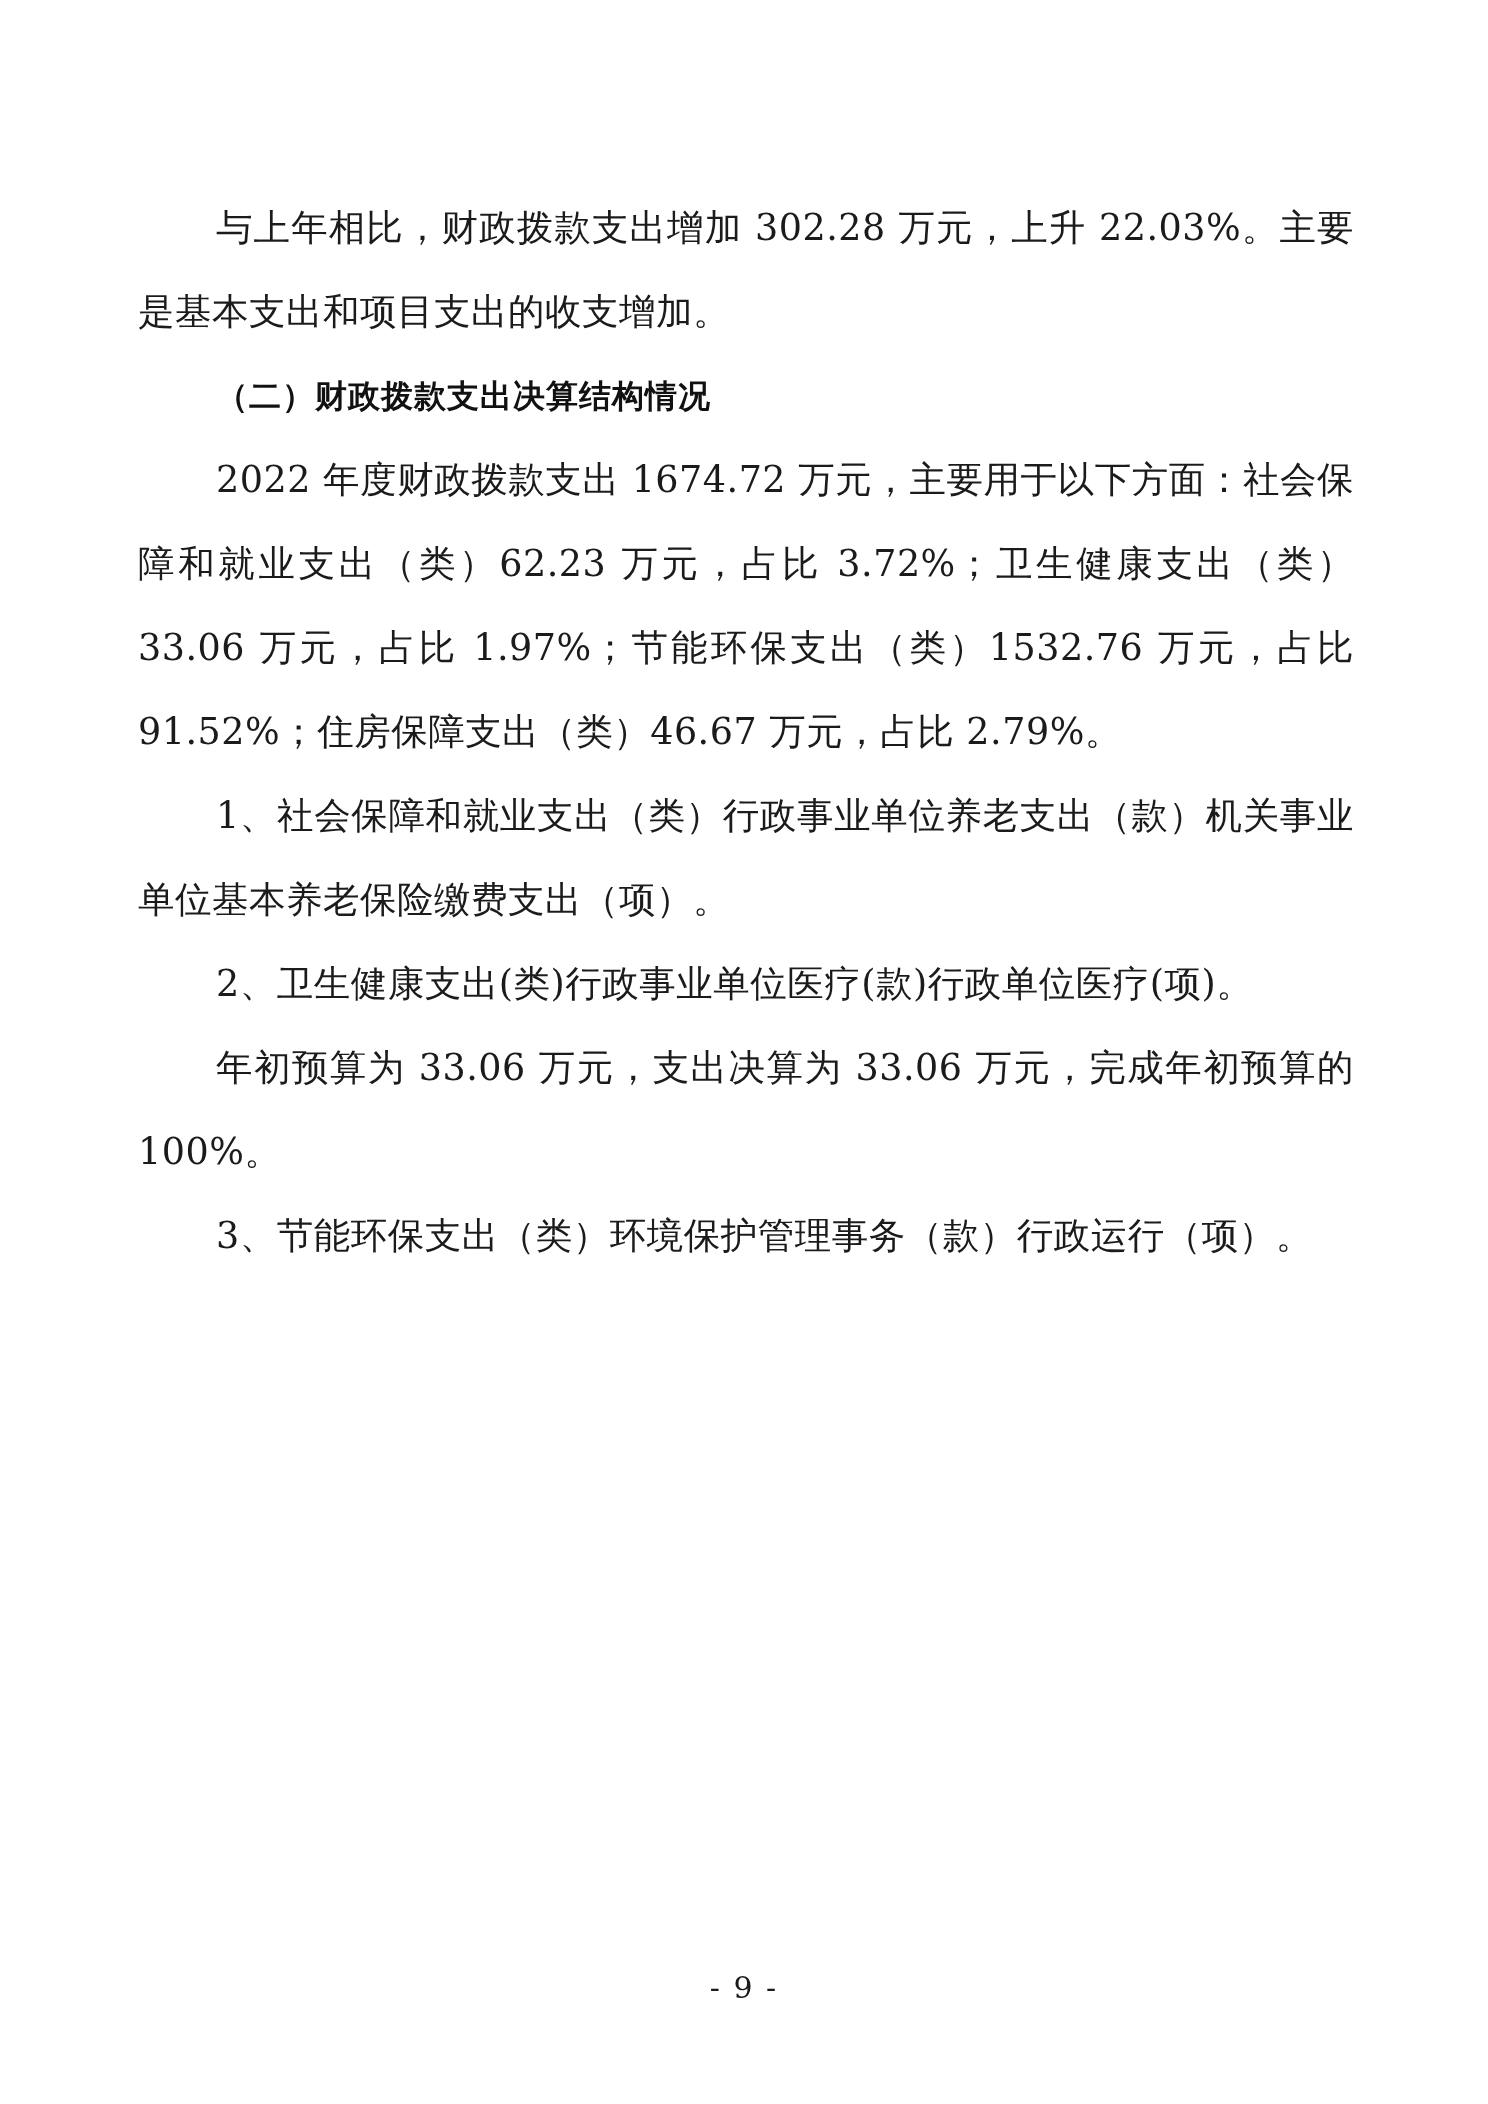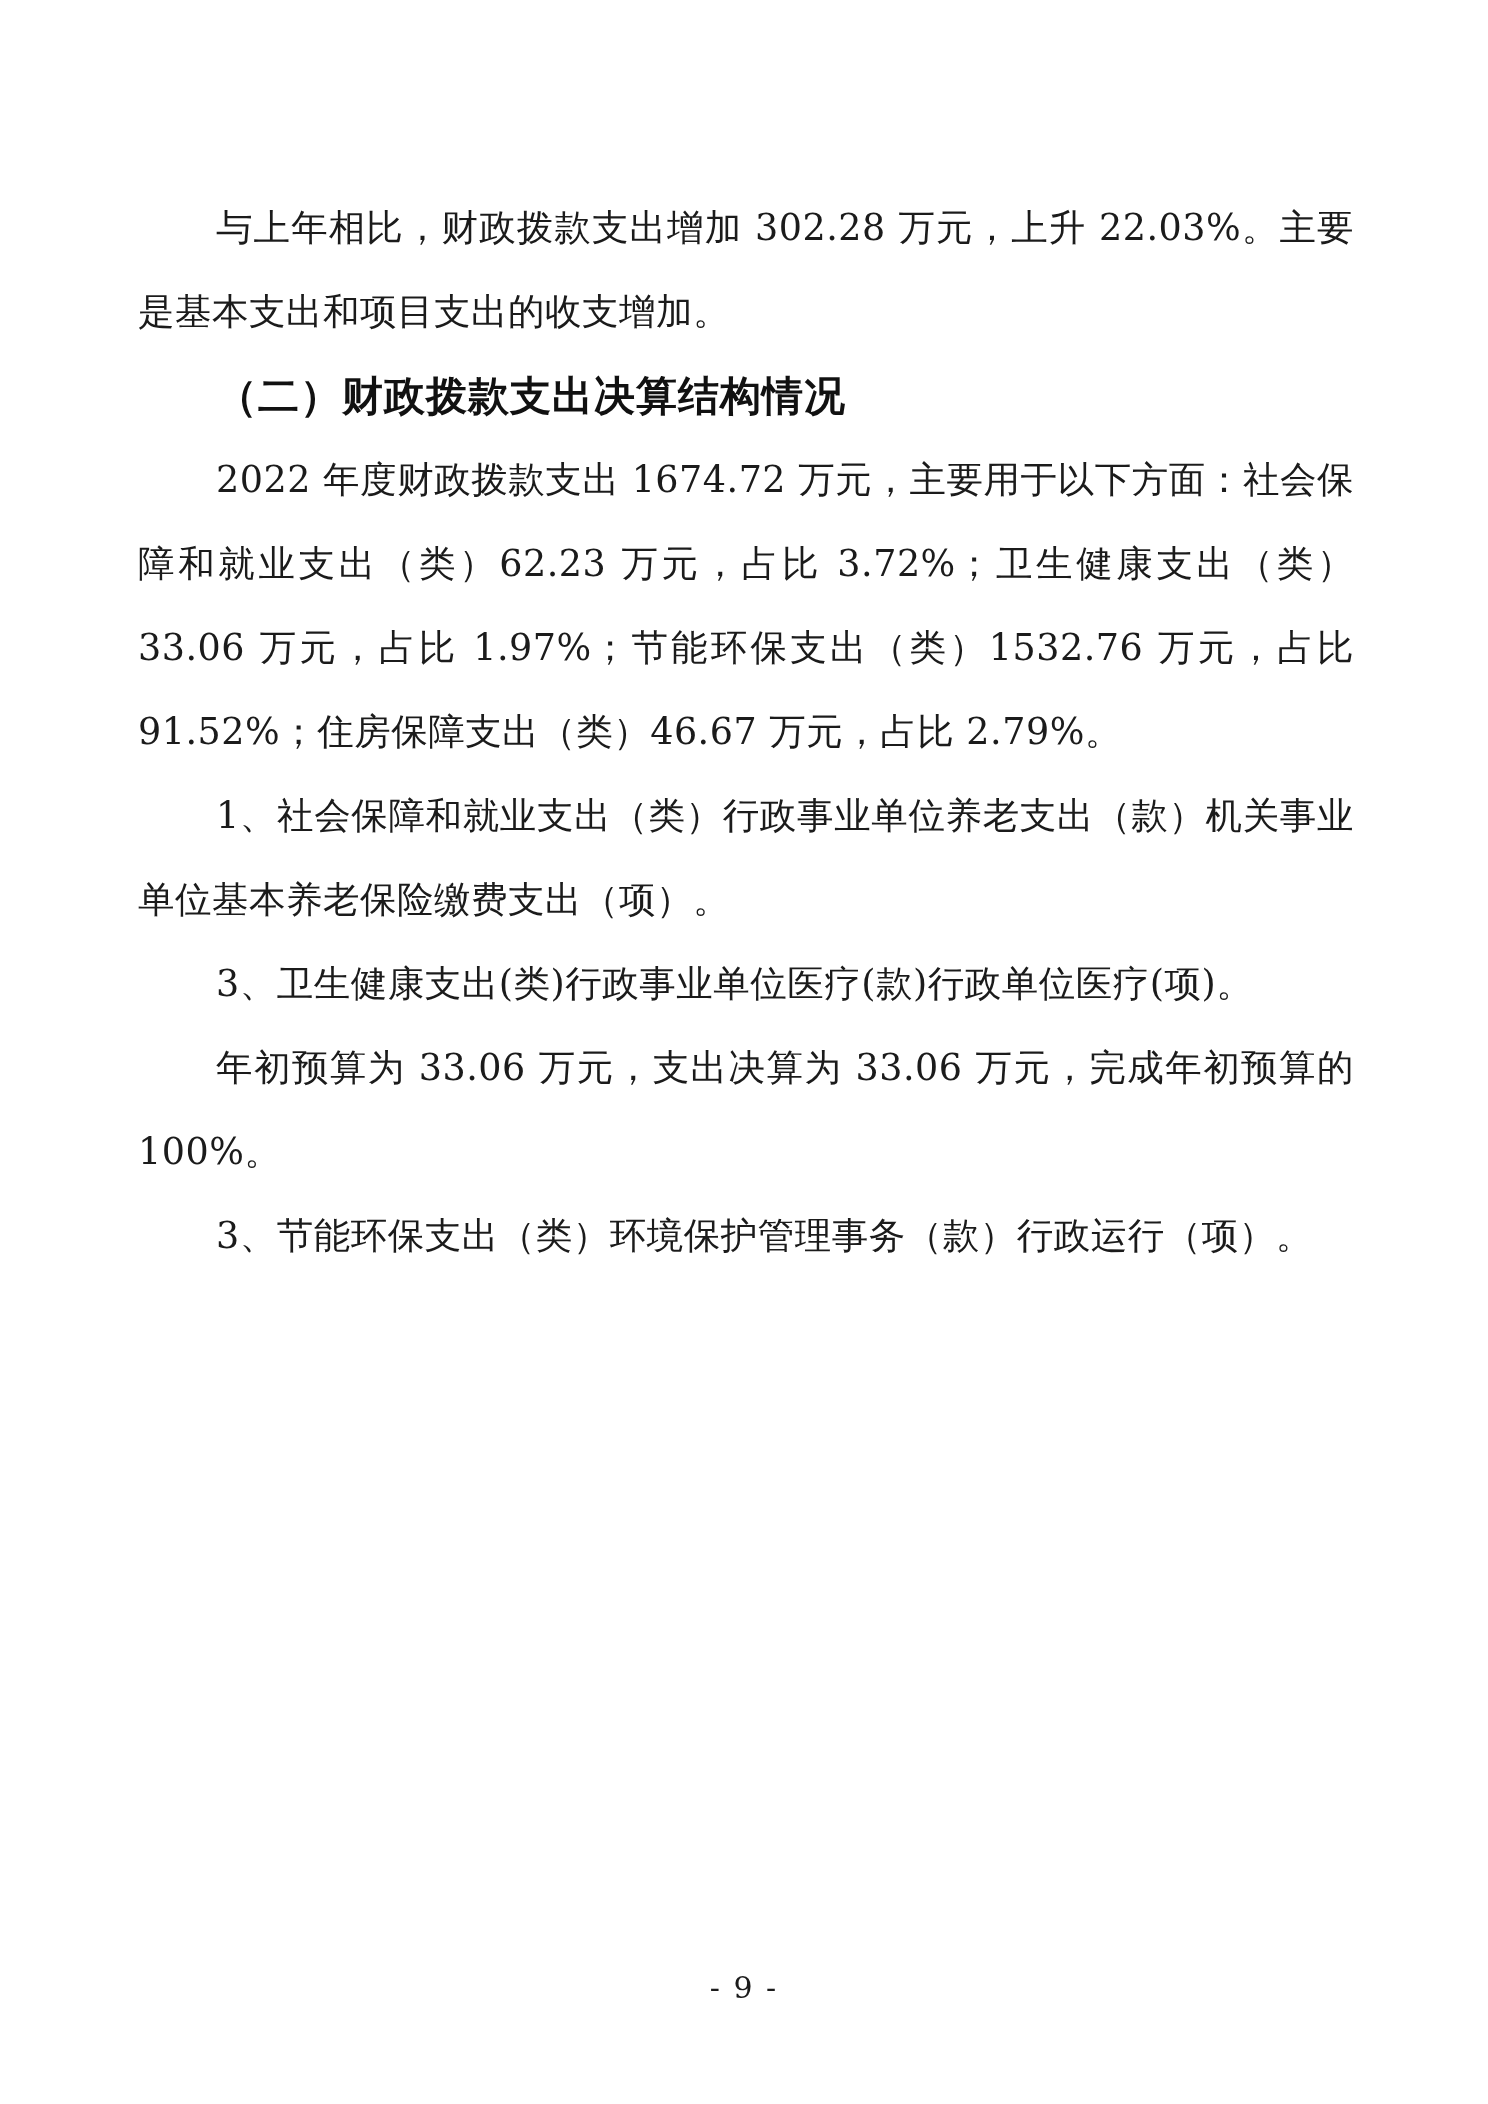--- a/index.html
+++ b/index.html
@@ -30,21 +30,21 @@
     text-align: justify;
     text-justify: inter-ideograph;
     margin: 0;
     letter-spacing: 0.5px;
   }
   .indent {
     text-indent: 78px;
   }
   .heading {
     font-family: "DejaVu Serif", "Liberation Serif", serif;
-    font-size: 41px;
+    font-size: 32px;
     line-height: 84px;
     color: #111111;
     font-weight: bold;
     text-indent: 78px;
     margin: 0;
     letter-spacing: 1px;
   }
   .footer {
     position: absolute;
     left: 0;
@@ -67,21 +67,21 @@
 
     <p class="heading">（二）财政拨款支出决算结构情况</p>
 
     <p class="para indent">2022 年度财政拨款支出 1674.72 万元，主要用于以下方面：社会保障和就业支出（类）62.23 万元，占比 3.72%；卫生健康支出（类）33.06 万元，占比 1.97%；节能环保支出（类）1532.76 万元，占比 91.52%；住房保障支出（类）46.67 万元，占比 2.79%。</p>
 
 
 
     <p class="para indent">1、社会保障和就业支出（类）行政事业单位养老支出（款）机关事业单位基本养老保险缴费支出（项）。</p>
 
 
-    <p class="para indent">3、卫生健康支出(类)行政事业单位医疗(款)行政单位医疗(项)。</p>
+    <p class="para indent">2、卫生健康支出(类)行政事业单位医疗(款)行政单位医疗(项)。</p>
 
     <p class="para indent">年初预算为 33.06 万元，支出决算为 33.06 万元，完成年初预算的 100%。</p>
 
     <p class="para indent">3、节能环保支出（类）环境保护管理事务（款）行政运行（项）。</p>
 
 
 
   </div>
 
   <div class="footer">- 9 -</div>

